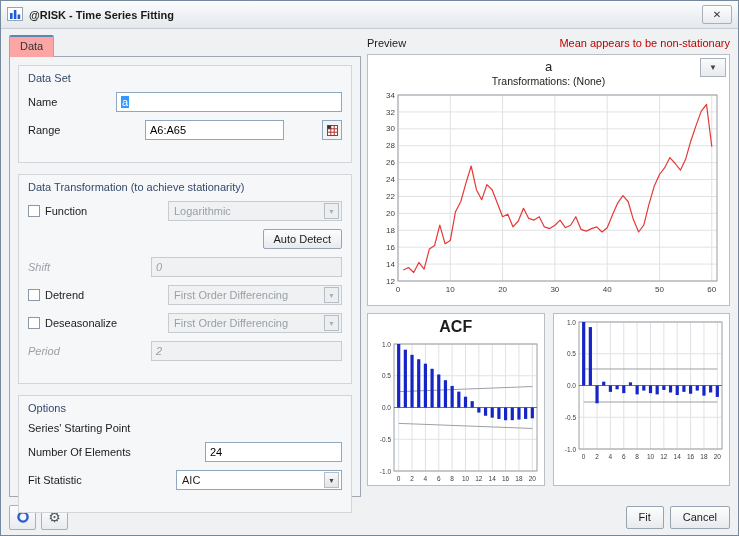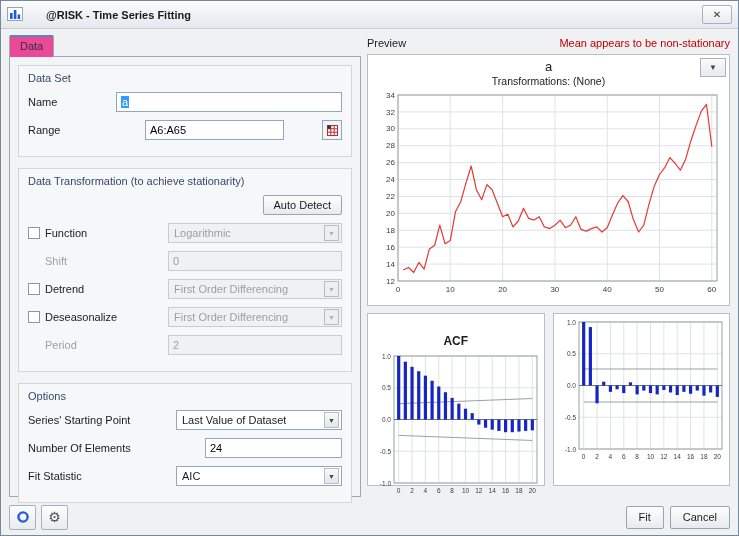--- a/index.html
+++ b/index.html
@@ -3,47 +3,47 @@
 <meta charset="utf-8">
 <style>
   * { margin:0; padding:0; box-sizing:border-box; }
   html,body { background:#cfd4d9; }
   body { font-family:"Liberation Sans", sans-serif; }
 
   .window{position:relative;width:739px;height:536px;border:1px solid #76889c;
     background:#eff1f2;font-size:11px;color:#1c1c1c;overflow:hidden;}
 
   
-  .titlebar{height:28px;display:flex;align-items:center;gap:23px;padding:0 6px;
+  .titlebar{height:28px;display:flex;align-items:center;gap:6px;padding:0 6px;
     background:linear-gradient(#fbfcfd,#e4e8ec);border-bottom:1px solid #c6ccd4;}
   .title-text{flex:1;font-weight:bold;font-size:11px;color:#1a1a1a;}
   .close-btn{width:30px;height:19px;border:1px solid #a8b1bb;border-radius:2px;
     background:linear-gradient(#fdfdfd,#e8ebef);display:flex;align-items:center;
     justify-content:center;font-size:10px;color:#333;cursor:pointer;}
 
   .bodyarea{position:absolute;top:28px;left:0;right:0;bottom:36px;}
 
   
   .left{position:absolute;left:8px;top:6px;width:352px;bottom:2px;}
   .tabs{display:flex;height:21px;position:relative;z-index:2;}
   .tab{padding:3px 10px 0;border:1px solid #9fa8b2;border-bottom:none;background:#e2e5e8;
     margin-right:2px;border-radius:2px 2px 0 0;color:#333;cursor:pointer;height:21px;}
-  .tab.active{background:#ec4899;border-top:2px solid #5b87b5;height:22px;margin-bottom:-1px;}
+  .tab.active{background:#fca5a5;border-top:2px solid #5b87b5;height:22px;margin-bottom:-1px;}
   .tab-content{position:absolute;top:21px;left:0;right:0;bottom:0;border:1px solid #9fa8b2;
     background:#f3f4f5;padding:8px;z-index:1;}
 
-  .group{border:1px solid #d2d6da;background:#f6f7f8;padding:6px 9px 16px;margin-bottom:11px;}
+  .group{border:1px solid #d2d6da;background:#f6f7f8;padding:6px 9px 22px;margin-bottom:11px;}
   .group-title{color:#35496b;margin-bottom:4px;}
   .row{display:flex;align-items:center;margin-top:8px;gap:36px;}
   .lbl{color:#1c1c1c;white-space:nowrap;}
   .lbl.dis{color:#99a0a7;}
   .w52{width:52px;flex:none;}
   .w87{width:87px;flex:none;}
   .w112{width:112px;flex:none;}
-  .indent{margin-left:17px;}
+  .indent{font-style:italic;}
   .chk-col{display:flex;align-items:center;width:104px;flex:none;}
   .cb{width:12px;height:12px;border:1px solid #8a98a8;background:#fff;margin-right:5px;flex:none;cursor:pointer;}
 
   .input{height:20px;border:1px solid #8fa8c0;background:#fff;padding:2px 4px;
     font:inherit;flex:1;min-width:0;display:flex;align-items:center;}
   input.input{display:inline-block;margin-left:29px;}
   .input.disabled{background:#f0f1f2;color:#99a0a7;border-color:#c6ccd2;}
   .seltext{background:#3399ff;color:#fff;padding:0 1px;}
 
   .select{flex:1;height:20px;border:1px solid #8fa8c0;background:#fff;display:flex;
@@ -67,21 +67,21 @@
   .status{color:#c00000;}
   .panel{position:relative;margin-top:5px;height:252px;background:#fff;border:1px solid #b9bfc7;}
   .combo-btn{position:absolute;top:3px;right:3px;width:26px;height:19px;border:1px solid #aab2bc;
     background:linear-gradient(#fafbfc,#e7eaee);display:flex;align-items:center;justify-content:center;
     font-size:8px;color:#444;cursor:pointer;}
   .chart-title{text-align:center;margin-top:4px;font-size:13px;color:#222;}
   .chart-sub{text-align:center;font-size:10.5px;color:#222;margin-top:1px;}
   .panel svg,.subpanel svg{display:block;margin:2px auto 0;}
   .subrow{display:flex;gap:8px;margin-top:7px;}
   .subpanel{flex:1;height:173px;background:#fff;border:1px solid #b9bfc7;position:relative;}
-  .sub-title{text-align:center;font-weight:bold;font-size:12px;margin-top:20px;}
+  .sub-title{text-align:center;font-weight:bold;font-size:16px;margin-top:4px;}
 
   
   .footer{position:absolute;left:0;right:0;bottom:0;height:36px;display:flex;
     align-items:center;padding:0 8px;}
   .icon-btn{width:27px;height:25px;border:1px solid #a8b0ba;border-radius:2px;
     background:linear-gradient(#fcfdfe,#e8ecef);display:flex;align-items:center;
     justify-content:center;margin-right:5px;cursor:pointer;}
   .spacer{flex:1;}
   .footer .btn{margin-left:6px;}
   .gear{font-size:14px;color:#555;line-height:1;}
@@ -133,33 +133,33 @@
                   <line x1="4.8" y1="1.5" x2="4.8" y2="11.5" stroke="#b03030"></line>
                   <line x1="8.2" y1="1.5" x2="8.2" y2="11.5" stroke="#b03030"></line>
                   <rect x="1.5" y="1.5" width="3.3" height="3.3" fill="#333"></rect>
                 </svg>
             </span>
           </div>
         </div>
 
         <div class="group">
           <div class="group-title">Data Transformation (to achieve stationarity)</div>
-          <div class="row" style="justify-content:flex-end">
-            <button class="btn small">Auto Detect</button>
-          </div>
           <div class="row">
             <span class="chk-col">
               <span class="cb"></span>
               <span class="lbl">Function</span>
             </span>
             <div class="select disabled">
               <span class="val">Logarithmic</span>
               <span class="chev">▼</span>
             </div>
           </div>
+          <div class="row" style="justify-content:flex-end">
+            <button class="btn small">Auto Detect</button>
+          </div>
           <div class="row indent">
             <span class="lbl dis w87">Shift</span>
             <div class="input disabled">
                 <span>0</span>
               </div>
           </div>
           <div class="row">
             <span class="chk-col">
               <span class="cb"></span>
               <span class="lbl">Detrend</span>
@@ -184,24 +184,20 @@
             <div class="input disabled">
                 <span>2</span>
               </div>
           </div>
         </div>
 
         <div class="group">
           <div class="group-title">Options</div>
           <div class="row">
             <span class="lbl w112">Series' Starting Point</span>
-            <div class="select">
-              <span class="val">Last Value of Dataset</span>
-              <span class="chev">▼</span>
-            </div>
           </div>
           <div class="row">
             <span class="lbl w112">Number Of Elements</span>
             <input class="input" value="24" style="">
           </div>
           <div class="row">
             <span class="lbl w112">Fit Statistic</span>
             <div class="select">
               <span class="val">AIC</span>
               <span class="chev">▼</span>

